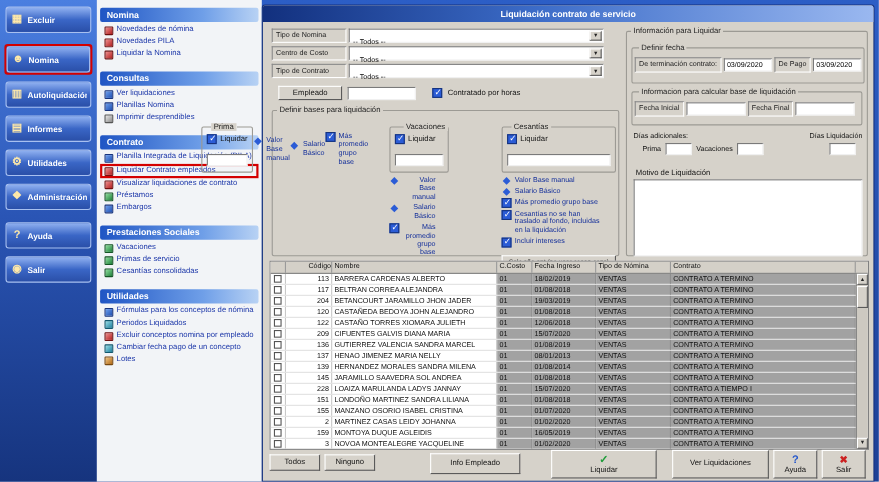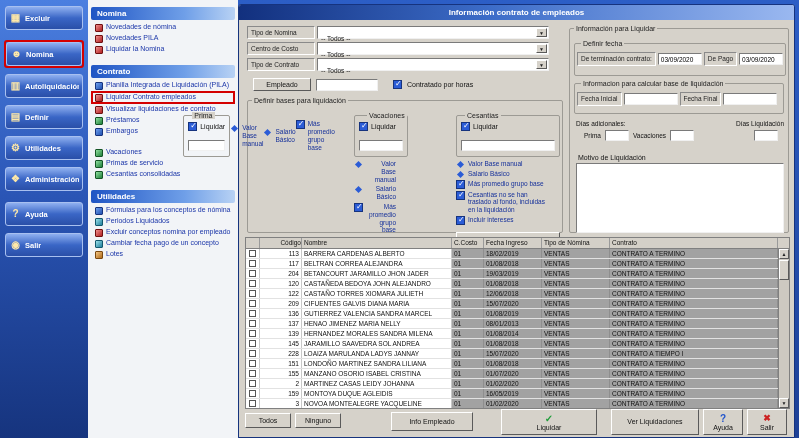--- a/index.html
+++ b/index.html
@@ -157,21 +157,21 @@
       </div>
       <div class="sb-wrap" data-name="sidebar-item-wrap">
         <div class="sb-btn" data-name="sidebar-button-autoliquidacion">
           <span class="sb-ico" data-name="autoliquidation-icon">▥</span>
           <span class="sb-lbl" data-name="sidebar-button-label">Autoliquidación</span>
         </div>
       </div>
       <div class="sb-wrap" data-name="sidebar-item-wrap">
         <div class="sb-btn" data-name="sidebar-button-informes">
           <span class="sb-ico" data-name="reports-icon">▤</span>
-          <span class="sb-lbl" data-name="sidebar-button-label">Definir</span>
+          <span class="sb-lbl" data-name="sidebar-button-label">Informes</span>
         </div>
       </div>
       <div class="sb-wrap" data-name="sidebar-item-wrap">
         <div class="sb-btn" data-name="sidebar-button-utilidades">
           <span class="sb-ico" data-name="utilities-icon">⚙</span>
           <span class="sb-lbl" data-name="sidebar-button-label">Utilidades</span>
         </div>
       </div>
       <div class="sb-wrap" data-name="sidebar-item-wrap">
         <div class="sb-btn" data-name="sidebar-button-administracion">
@@ -202,20 +202,35 @@
         </div>
         <div class="m-item" data-name="menu-item-novedades-pila">
           <span class="mi-ico" data-name="book-icon"></span>
           <span data-name="menu-item-label">Novedades PILA</span>
         </div>
         <div class="m-item" data-name="menu-item-liquidar-la-nomina">
           <span class="mi-ico" data-name="book-icon"></span>
           <span data-name="menu-item-label">Liquidar la Nomina</span>
         </div>
       </div>
+      <div class="m-sec" data-name="menu-section-consultas">
+        <div class="m-hdr" data-name="menu-section-header">Consultas</div>
+        <div class="m-item" data-name="menu-item-ver-liquidaciones">
+          <span class="mi-ico" data-name="report-icon"></span>
+          <span data-name="menu-item-label">Ver liquidaciones</span>
+        </div>
+        <div class="m-item" data-name="menu-item-planillas-nomina">
+          <span class="mi-ico" data-name="report-icon"></span>
+          <span data-name="menu-item-label">Planillas Nomina</span>
+        </div>
+        <div class="m-item" data-name="menu-item-imprimir-desprendibles">
+          <span class="mi-ico" data-name="printer-icon"></span>
+          <span data-name="menu-item-label">Imprimir desprendibles</span>
+        </div>
+      </div>
       <div class="m-sec" data-name="menu-section-procesos">
         <div class="m-hdr" data-name="menu-section-header">Contrato</div>
         <div class="m-item" data-name="menu-item-planilla-integrada-de-liquidacion-pila">
           <span class="mi-ico" data-name="report-icon"></span>
           <span data-name="menu-item-label">Planilla Integrada de Liquidación (PILA)</span>
         </div>
         <div class="m-item hl" data-name="menu-item-liquidar-contrato-empleados">
           <span class="mi-ico" data-name="employee-icon"></span>
           <span data-name="menu-item-label">Liquidar Contrato empleados</span>
         </div>
@@ -226,20 +241,21 @@
         <div class="m-item" data-name="menu-item-prestamos">
           <span class="mi-ico" data-name="loan-icon"></span>
           <span data-name="menu-item-label">Préstamos</span>
         </div>
         <div class="m-item" data-name="menu-item-embargos">
           <span class="mi-ico" data-name="document-icon"></span>
           <span data-name="menu-item-label">Embargos</span>
         </div>
       </div>
       <div class="m-sec" data-name="menu-section-prestaciones-sociales">
+        <div class="m-hdr" data-name="menu-section-header">Prestaciones Sociales</div>
         <div class="m-item" data-name="menu-item-vacaciones">
           <span class="mi-ico" data-name="vacation-icon"></span>
           <span data-name="menu-item-label">Vacaciones</span>
         </div>
         <div class="m-item" data-name="menu-item-primas-de-servicio">
           <span class="mi-ico" data-name="bonus-icon"></span>
           <span data-name="menu-item-label">Primas de servicio</span>
         </div>
         <div class="m-item" data-name="menu-item-cesantias-consolidadas">
           <span class="mi-ico" data-name="severance-icon"></span>
@@ -266,21 +282,21 @@
         </div>
         <div class="m-item" data-name="menu-item-lotes">
           <span class="mi-ico" data-name="batch-icon"></span>
           <span data-name="menu-item-label">Lotes</span>
         </div>
       </div>
     </div>
 
   <div class="dialog" data-name="liquidacion-dialog">
     <div class="titlebar" data-name="dialog-titlebar">
-      <span data-name="dialog-title">Información contrato de empleados</span>
+      <span data-name="dialog-title">Liquidación contrato de servicio</span>
     </div>
 
     <div id="filters" data-name="filters-area">
         <div class="filter-row" data-name="filter-row-tipo-de-nomina">
           <span class="slabel" data-name="filter-label">Tipo de Nomina</span>
           <div class="dd" data-name="filter-dropdown-tipo-de-nomina"><span class="dd-text" data-name="dropdown-value">-- Todos --</span><span class="dd-btn" data-name="chevron-down-icon">▼</span></div>
         </div>
         <div class="filter-row" data-name="filter-row-centro-de-costo">
           <span class="slabel" data-name="filter-label">Centro de Costo</span>
           <div class="dd" data-name="filter-dropdown-centro-de-costo"><span class="dd-text" data-name="dropdown-value">-- Todos --</span><span class="dd-btn" data-name="chevron-down-icon">▼</span></div>

